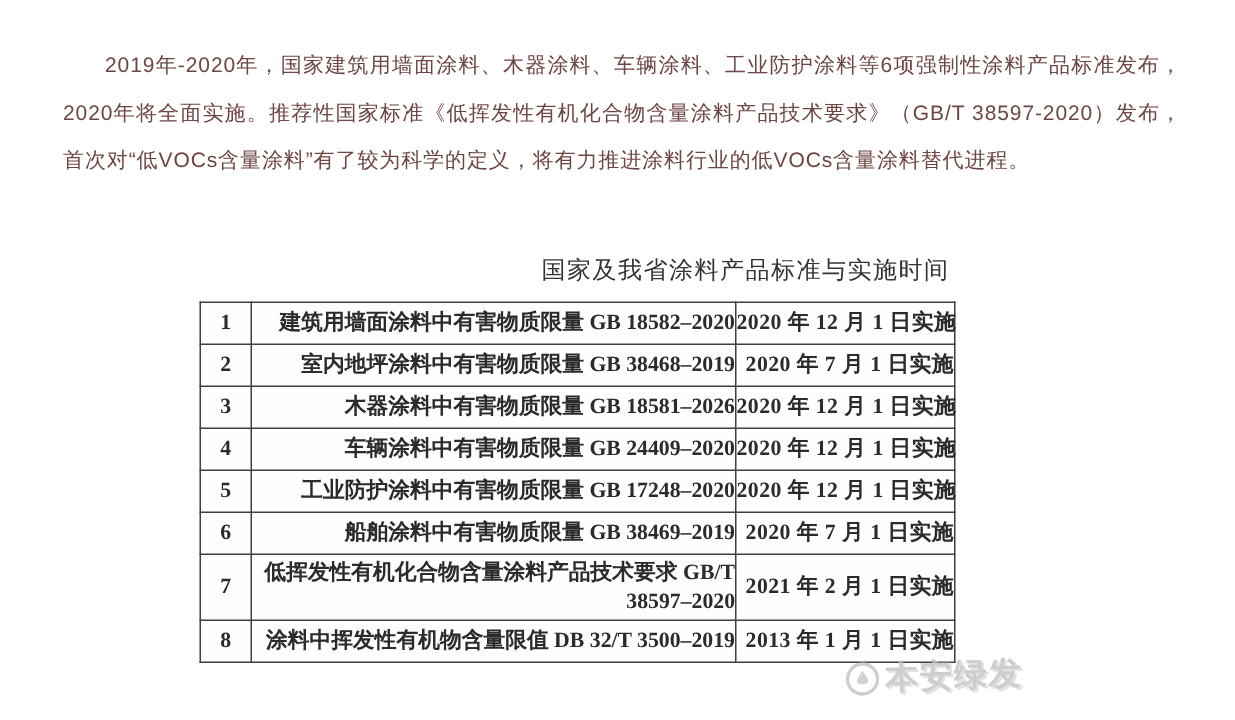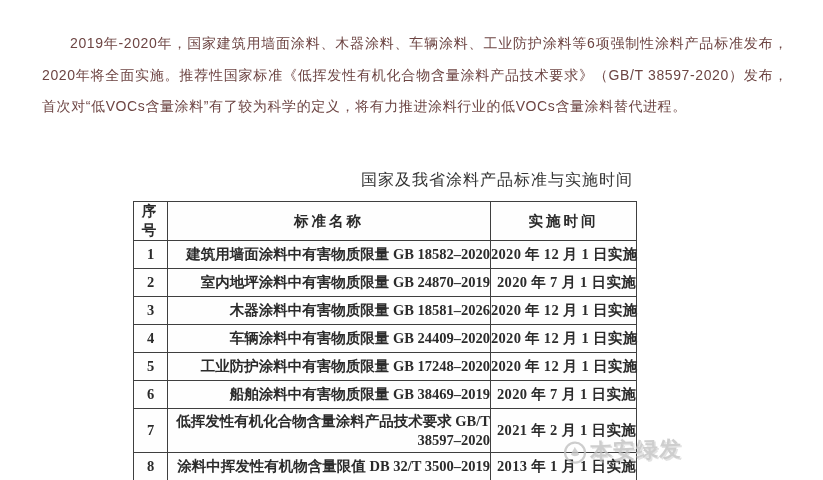--- a/index.html
+++ b/index.html
@@ -79,33 +79,28 @@
 </style>
 </head>
 <body>
 
 <p class="article">2019年-2020年，国家建筑用墙面涂料、木器涂料、车辆涂料、工业防护涂料等6项强制性涂料产品标准发布，2020年将全面实施。推荐性国家标准《低挥发性有机化合物含量涂料产品技术要求》（GB/T 38597-2020）发布，首次对“低VOCs含量涂料”有了较为科学的定义，将有力推进涂料行业的低VOCs含量涂料替代进程。</p>
 
 <div class="table-title">国家及我省涂料产品标准与实施时间</div>
 
 <table class="std-table">
   <tbody>
-    <tr class="header-row">
-      <td class="col-no">序号</td>
-      <td class="col-name">标准名称</td>
-      <td class="col-date">实施时间</td>
-    </tr>
     <tr>
       <td class="col-no">1</td>
       <td class="col-name">建筑用墙面涂料中有害物质限量 GB 18582–2020</td>
       <td class="col-date">2020 年 12 月 1 日实施</td>
     </tr>
     <tr>
       <td class="col-no">2</td>
-      <td class="col-name">室内地坪涂料中有害物质限量 GB 24870–2019</td>
+      <td class="col-name">室内地坪涂料中有害物质限量 GB 38468–2019</td>
       <td class="col-date">2020 年 7 月 1 日实施</td>
     </tr>
     <tr>
       <td class="col-no">3</td>
       <td class="col-name">木器涂料中有害物质限量 GB 18581–2026</td>
       <td class="col-date">2020 年 12 月 1 日实施</td>
     </tr>
     <tr>
       <td class="col-no">4</td>
       <td class="col-name">车辆涂料中有害物质限量 GB 24409–2020</td>

